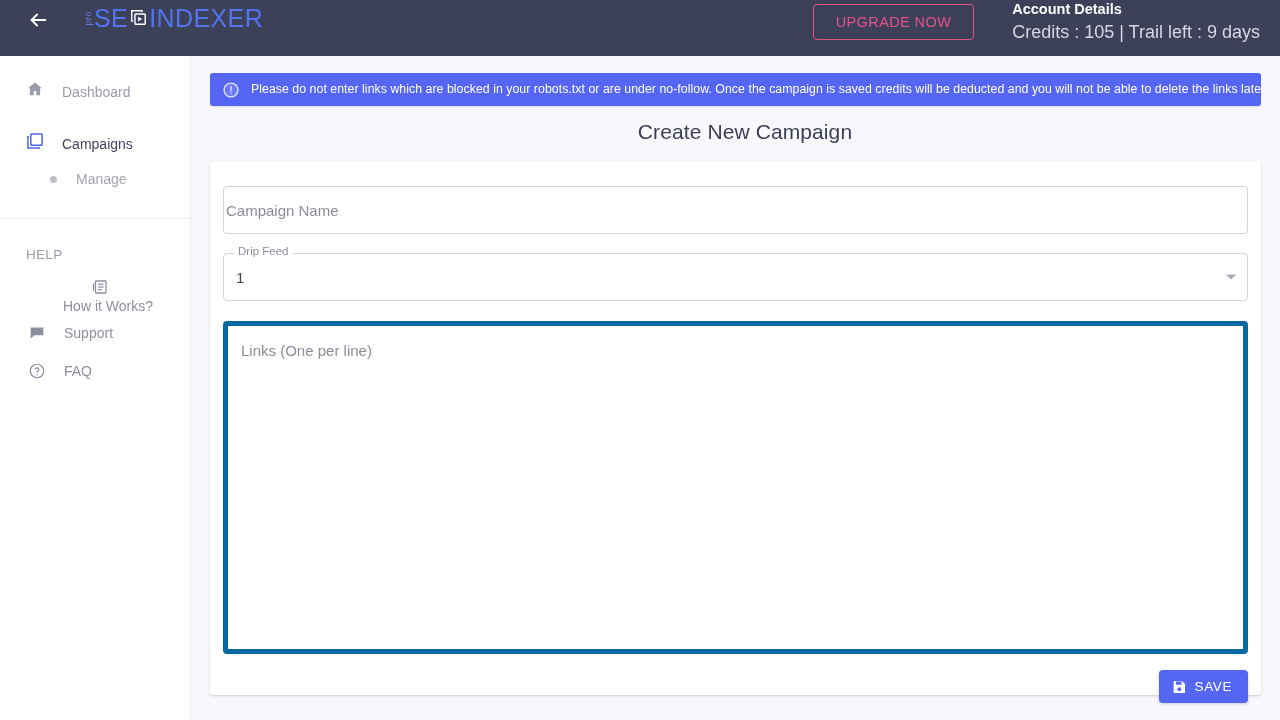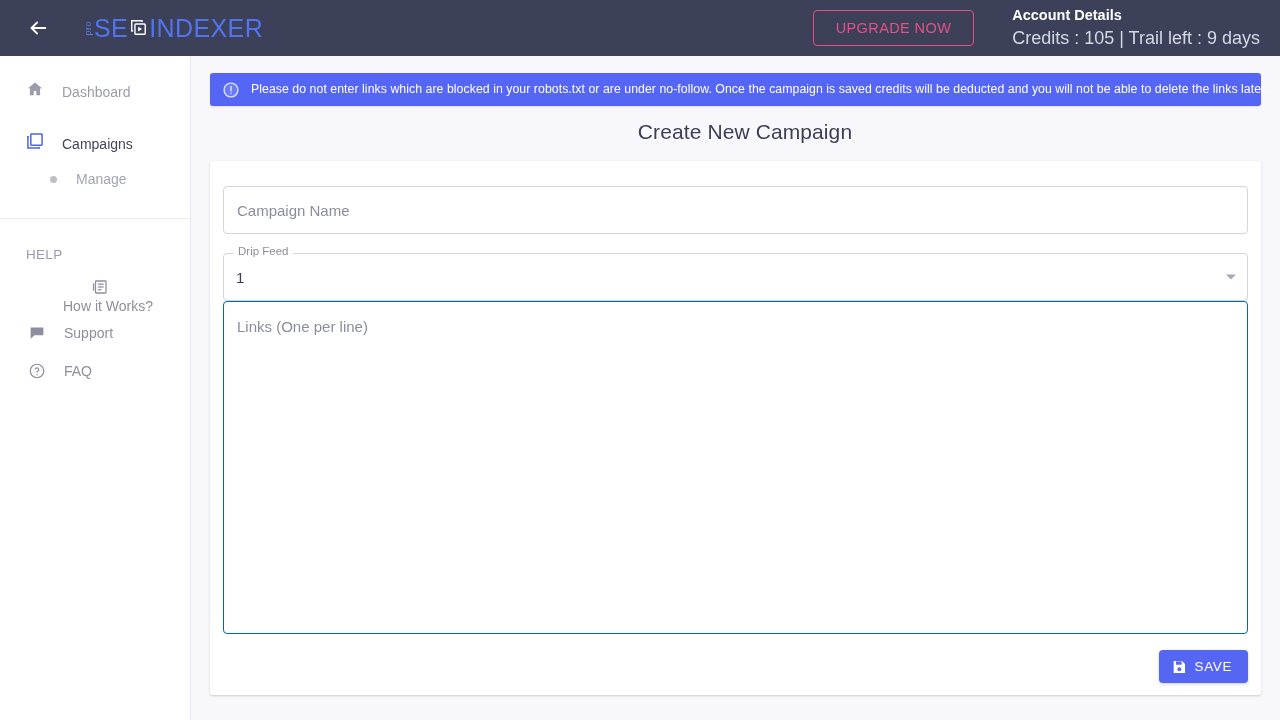--- a/index.html
+++ b/index.html
@@ -10,21 +10,21 @@
     background: #f7f7fc;
     font-family: "Liberation Sans", sans-serif;
     -webkit-font-smoothing: antialiased;
   }
 
   
   .topbar {
     position: absolute; top: 0; left: 0;
     width: 1280px; height: 56px;
     background: #3c4058;
-    display: flex; align-items: center;
+    display: flex; align-items: flex-start;
     z-index: 10;
   }
   .back-btn {
     width: 40px; height: 40px;
     margin-left: 18px;
     display: flex; align-items: center; justify-content: center;
     cursor: pointer;
   }
   .back-btn svg { display: block; }
 
@@ -200,21 +200,21 @@
     height: 534px;
   }
 
   
   .field {
     position: relative;
     border: 1px solid #d4d4dc;
     border-radius: 4px;
     height: 48px;
     display: flex; align-items: center;
-    padding: 0 13px;
+    padding: 0 2px;
     background: #fff;
   }
   .field-placeholder {
     color: #8c8d9c;
     font-size: 15px;
   }
 
   
   .select-wrap {
     position: relative;
@@ -246,21 +246,22 @@
   .select-caret {
     position: absolute; right: 12px; top: 50%;
     transform: translateY(-50%);
     width: 0; height: 0;
     border-left: 5px solid transparent;
     border-right: 5px solid transparent;
     border-top: 5px solid #a9aab6;
   }
 
   .textarea-box {
-    border: 1px solid #0369a1;
+    margin-top: 20px;
+    border: 5px solid #0369a1;
     border-radius: 4px;
     height: 333px;
     padding: 16px 13px 11px 13px;
     background: #fff;
   }
   .textarea-placeholder {
     color: #8c8d9c;
     font-size: 15px;
   }
 

